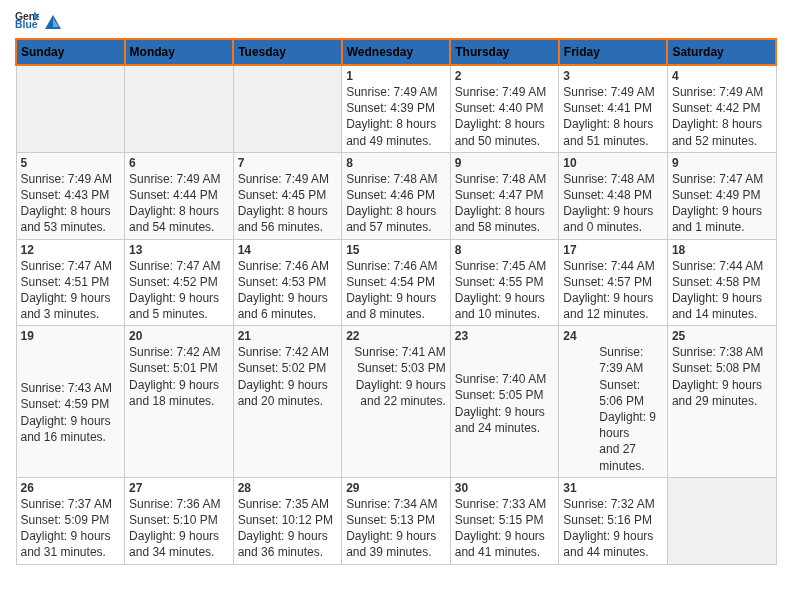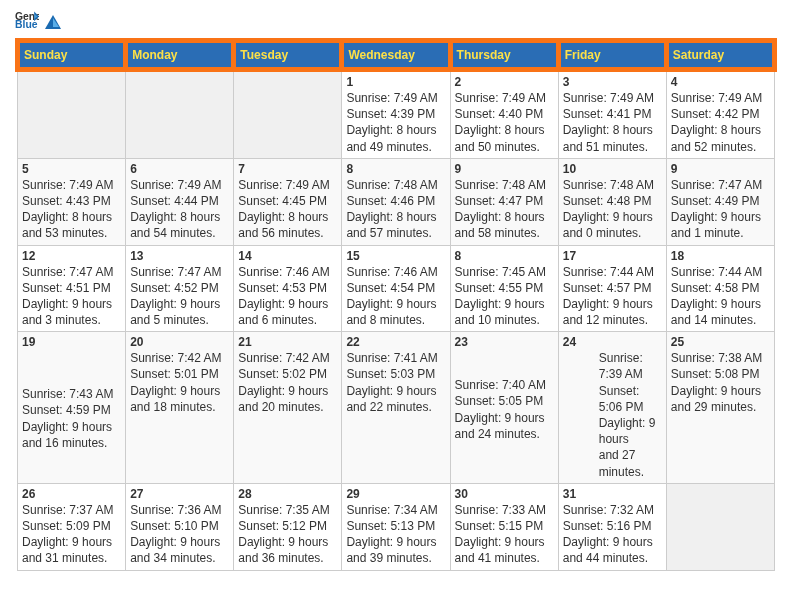--- a/index.html
+++ b/index.html
@@ -41,26 +41,26 @@
     .subtitle {
       font-size: 13px;
       color: #555;
     }
     .calendar {
       width: 100%;
       border-collapse: collapse;
     }
     .calendar th {
       background-color: #2a6db5;
-      color: #fde047;
+      color: #000000;
       font-size: 12px;
       font-weight: bold;
       padding: 5px 4px;
       text-align: left;
-      border: 5px solid #f97316;
+      border: 2px solid #f97316;
     }
     .calendar td {
       border: 1px solid #ccc;
       vertical-align: top;
       padding: 3px 4px;
       width: calc(100% / 7);
       height: 78px;
       font-size: 10.5px;
       color: #333;
       background: #fff;
@@ -277,21 +277,21 @@
           </td>
           <td>
             <span class="day-number">21</span>
             <div class="day-info" style="white-space: pre-line;">Sunrise: 7:42 AM
 Sunset: 5:02 PM
 Daylight: 9 hours
 and 20 minutes.</div>
           </td>
           <td>
             <span class="day-number">22</span>
-            <div class="day-info" style="white-space: pre-line;">Sunrise: 7:41 AM
+            <div class="day-info" style="white-space: pre-line; text-align: right;">Sunrise: 7:41 AM
 Sunset: 5:03 PM
 Daylight: 9 hours
 and 22 minutes.</div>
           </td>
           <td>
             <span class="day-number">23</span>
             <div class="day-info" style="white-space: pre-line; margin-top: 28px;">Sunrise: 7:40 AM
 Sunset: 5:05 PM
 Daylight: 9 hours
 and 24 minutes.</div>
@@ -322,21 +322,21 @@
           <td>
             <span class="day-number">27</span>
             <div class="day-info" style="white-space: pre-line;">Sunrise: 7:36 AM
 Sunset: 5:10 PM
 Daylight: 9 hours
 and 34 minutes.</div>
           </td>
           <td>
             <span class="day-number">28</span>
             <div class="day-info" style="white-space: pre-line;">Sunrise: 7:35 AM
-Sunset: 5:12 PM
+Sunset: 10:12 PM
 Daylight: 9 hours
 and 36 minutes.</div>
           </td>
           <td>
             <span class="day-number">29</span>
             <div class="day-info" style="white-space: pre-line;">Sunrise: 7:34 AM
 Sunset: 5:13 PM
 Daylight: 9 hours
 and 39 minutes.</div>
           </td>

